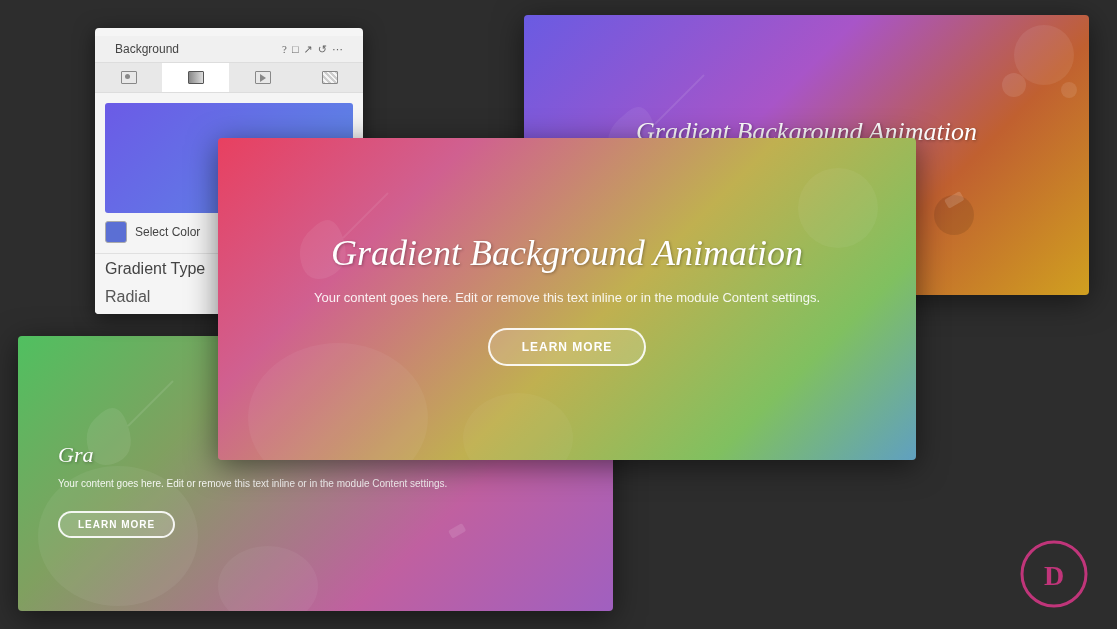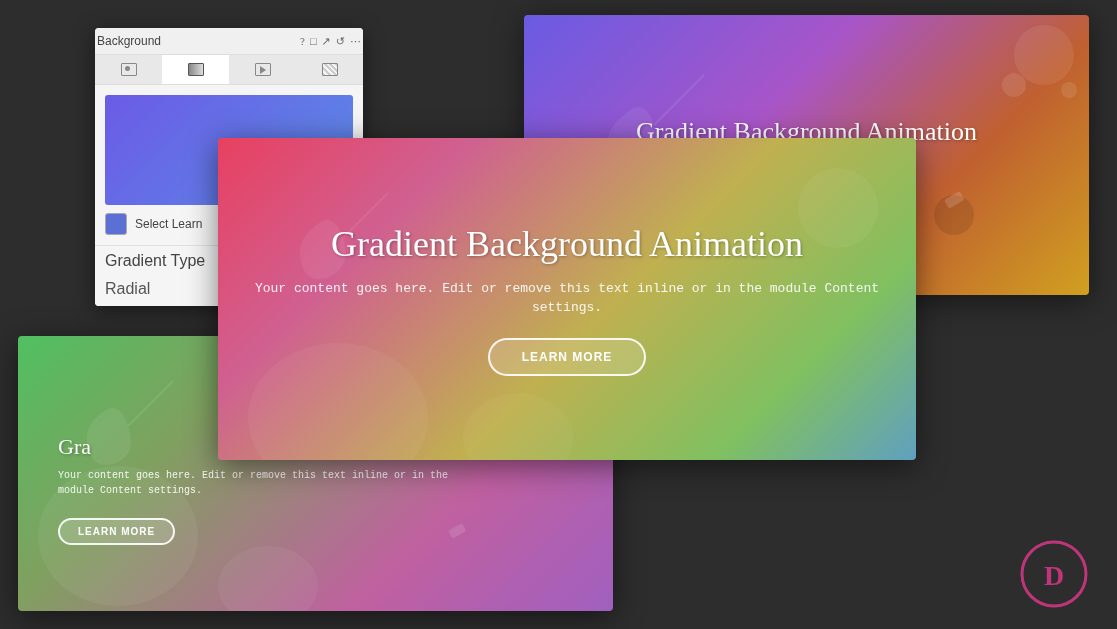--- a/index.html
+++ b/index.html
@@ -22,24 +22,25 @@
       background: #f5f5f5;
       border-radius: 4px;
       box-shadow: 0 4px 20px rgba(0,0,0,0.5);
       z-index: 10;
       overflow: hidden;
     }
 
     .editor-toolbar {
       display: flex;
       align-items: center;
-      padding: 6px 2px;
+      padding: 6px 20px;
       background: #f0f0f0;
       border-bottom: 1px solid #ddd;
       gap: 4px;
+      margin-top: 8px;
     }
 
     .editor-toolbar-title {
       font-family: sans-serif;
       font-size: 12px;
       color: #444;
       flex: 1;
     }
 
     .editor-toolbar-icons {
@@ -177,20 +178,21 @@
       z-index: 20;
       display: flex;
       flex-direction: column;
       align-items: center;
       justify-content: center;
     }
 
     
     .card-title {
       font-family: 'Brush Script MT', cursive, Georgia, serif;
+      font-style: italic;
       color: #fff;
       text-shadow: 1px 1px 3px rgba(0,0,0,0.3);
     }
 
     .card-title.large {
       font-size: 36px;
       margin-bottom: 14px;
     }
 
     .card-title.medium {
@@ -198,21 +200,21 @@
       margin-bottom: 10px;
     }
 
     .card-title.small {
       font-size: 22px;
       margin-bottom: 8px;
       margin-top: 32px;
     }
 
     .card-subtitle {
-      font-family: Liberation Mono, monospace;
+      font-family: Liberation Sans, sans-serif;
       color: rgba(255,255,255,0.9);
       text-align: center;
       line-height: 1.5;
       margin-bottom: 20px;
       padding: 0 30px;
     }
 
     .card-subtitle.large {
       font-size: 13px;
     }
@@ -334,21 +336,21 @@
       </div>
     </div>
     <div class="editor-tab">
       <div style="width:16px;height:13px;border:1.5px solid #888;border-radius:1px;background:repeating-linear-gradient(45deg,#ccc 0,#ccc 2px,#f5f5f5 0,#f5f5f5 4px);"></div>
     </div>
   </div>
   <div class="editor-preview-area">
     <div class="editor-preview-gradient"></div>
     <div class="editor-color-row">
       <div class="editor-color-swatch"></div>
-      <span class="editor-color-label">Select Learn</span>
+      <span class="editor-color-label">Select Color</span>
     </div>
   </div>
   <div class="editor-gradient-row">
     <span class="editor-gradient-label">Gradient Type</span>
     <div class="editor-gradient-icons">
       <span style="font-size:11px;color:#666;">↺</span>
       <span style="font-size:11px;color:#666;">⋯</span>
     </div>
   </div>
   <div class="editor-gradient-type-row">

